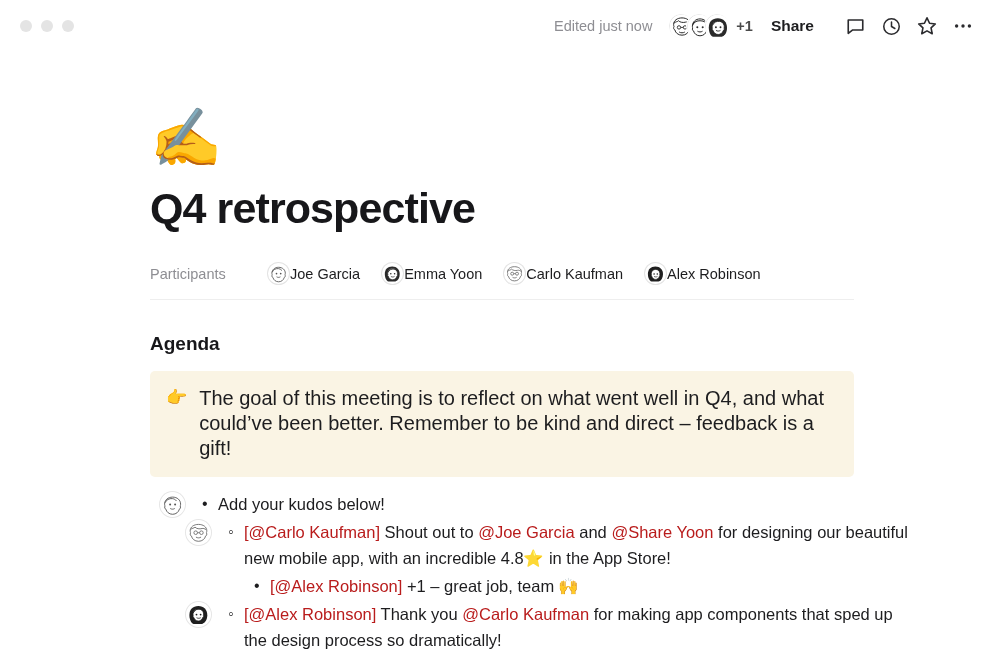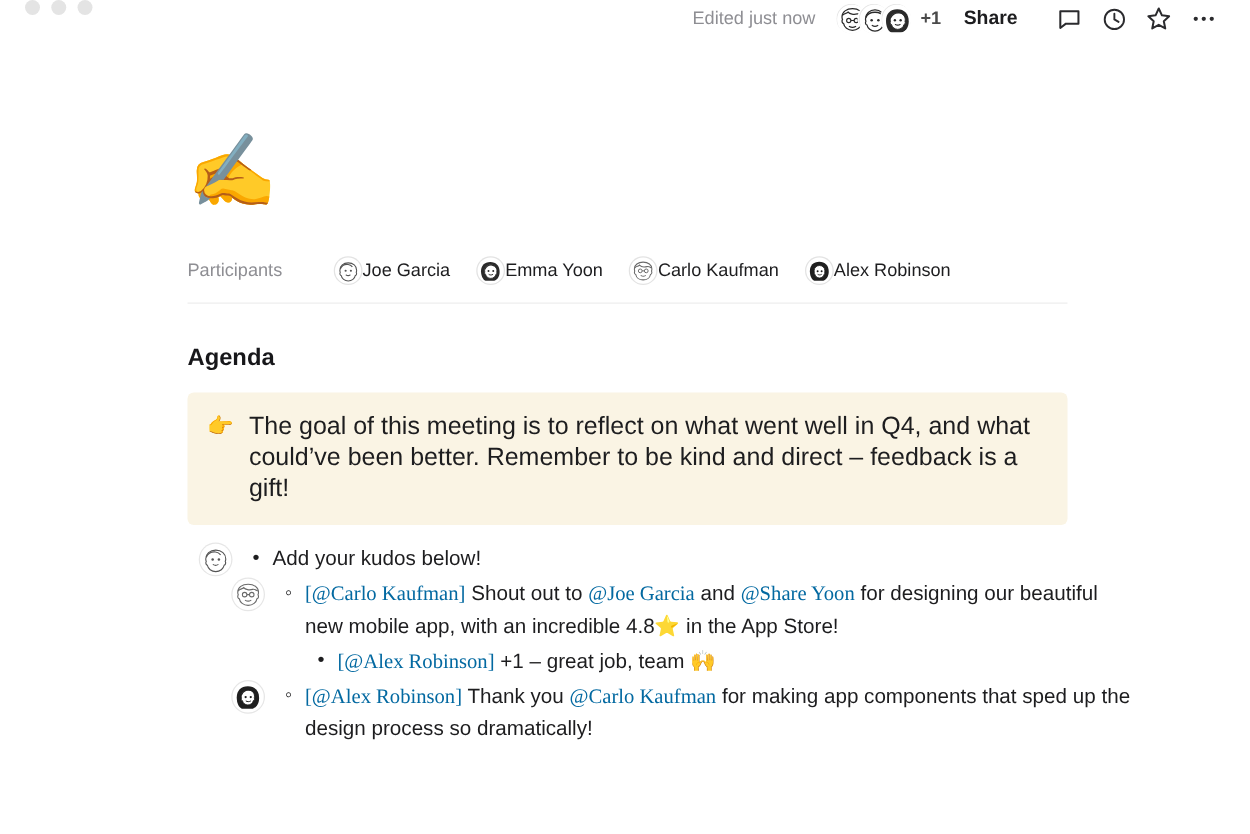--- a/index.html
+++ b/index.html
@@ -10,21 +10,21 @@
     font-family: "Liberation Sans", "DejaVu Sans", sans-serif;
     color: #1d1d1f;
     overflow: hidden;
   }
 
   
   .topbar {
     position: relative;
     height: 52px;
     display: flex;
-    align-items: flex-start;
+    align-items: center;
     padding: 0 22px 0 20px;
   }
   .traffic {
     display: flex;
     align-items: center;
     gap: 9px;
   }
   .dot {
     width: 12px; height: 12px;
     border-radius: 50%;
@@ -211,21 +211,21 @@
     color: #1d1d1f;
     user-select: none;
   }
   .lvl1 .marker { left: 52px; }
   .lvl2 .marker { left: 78px; }
   .lvl3 .marker { left: 104px; }
 
   .li-text {
     padding-left: 16px;
   }
-  .mention { color: #0369a1; font-family: Liberation Serif, serif; }
+  .mention { color: #b91c1c; }
 </style>
 </head>
 <body>
 
 <div class="topbar">
 
   <div class="traffic">
     <span class="dot"></span>
     <span class="dot"></span>
     <span class="dot"></span>
@@ -301,20 +301,21 @@
       </svg>
     </span>
 
   </div>
 </div>
 
 <div class="doc">
 
   <div class="hero-emoji">✍️</div>
 
+  <h1 class="doc-title">Q4 retrospective</h1>
 
   <div class="participants-row">
     <span class="participants-label">Participants</span>
 
     <span class="participant">
       <span class="p-av">
         <svg viewBox="0 0 21 21" width="21" height="21" aria-hidden="true">
           <circle cx="10.5" cy="10.5" r="10" fill="#fff"></circle>
           <path d="M3.9 10.2c0-3.4 2.8-5.9 6.7-5.9 3.9 0 6.7 2.5 6.7 5.9 0 1-.3 1.6-.3 1.6.6 1.2.2 2.4-.8 2.7-.4 2.3-2.7 4.3-5.6 4.3s-5.2-2-5.6-4.3c-1-.3-1.4-1.5-.8-2.7 0 0-.3-.6-.3-1.6z" fill="#fff" stroke="#555" stroke-width=".85"></path>
           <circle cx="8.5" cy="10.6" r=".85" fill="#555"></circle>

